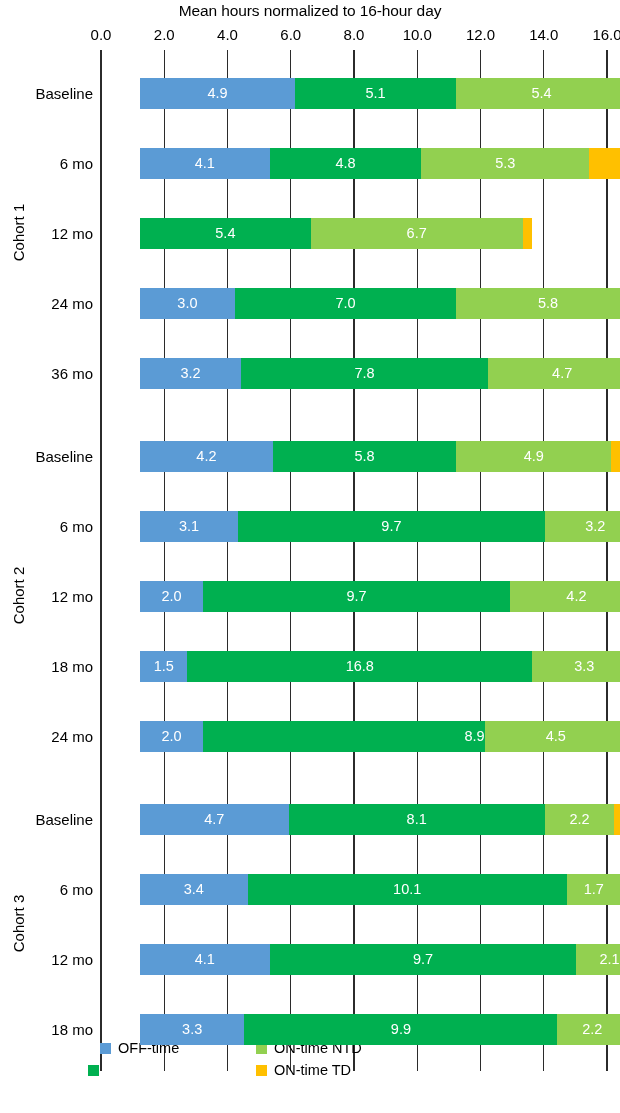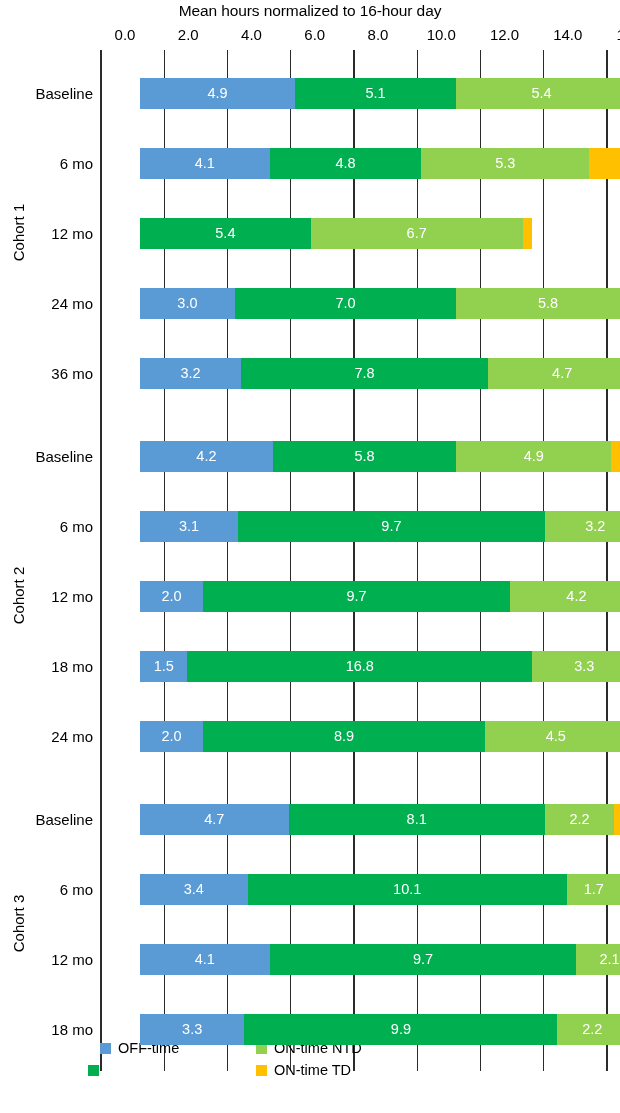--- a/index.html
+++ b/index.html
@@ -36,21 +36,20 @@
     white-space: nowrap;
   }
 
   
   .axis-labels {
     position: absolute;
     left: 0;
     top: 26px;
     width: 508px;
     height: 20px;
-    margin-left: 24px;
   }
   .axis-tick-label {
     position: absolute;
     transform: translateX(-50%);
     font-size: 15px;
     color: #000;
     white-space: nowrap;
   }
 
   
@@ -295,21 +294,21 @@
           </div>
           <div class="seg seg-ntd" style="width: 104.362px;">
             <span class="seg-val">3.3</span>
           </div>
           <div class="seg seg-td" style="width: 9.4875px;"></div>
         </div>
         <div class="bar-row" style="top: 671px;">
           <div class="seg seg-off" style="width: 63.25px;">
             <span class="seg-val">2.0</span>
           </div>
-          <div class="seg seg-nodys" style="width: 281.462px;">
+          <div class="seg seg-nodys" style="width: 281.462px; justify-content: flex-end;">
             <span class="seg-val">8.9</span>
           </div>
           <div class="seg seg-ntd" style="width: 142.312px;">
             <span class="seg-val">4.5</span>
           </div>
           <div class="seg seg-td" style="width: 18.975px;"></div>
         </div>
         <div class="bar-row" style="top: 754px;">
           <div class="seg seg-off" style="width: 148.637px;">
             <span class="seg-val">4.7</span>

